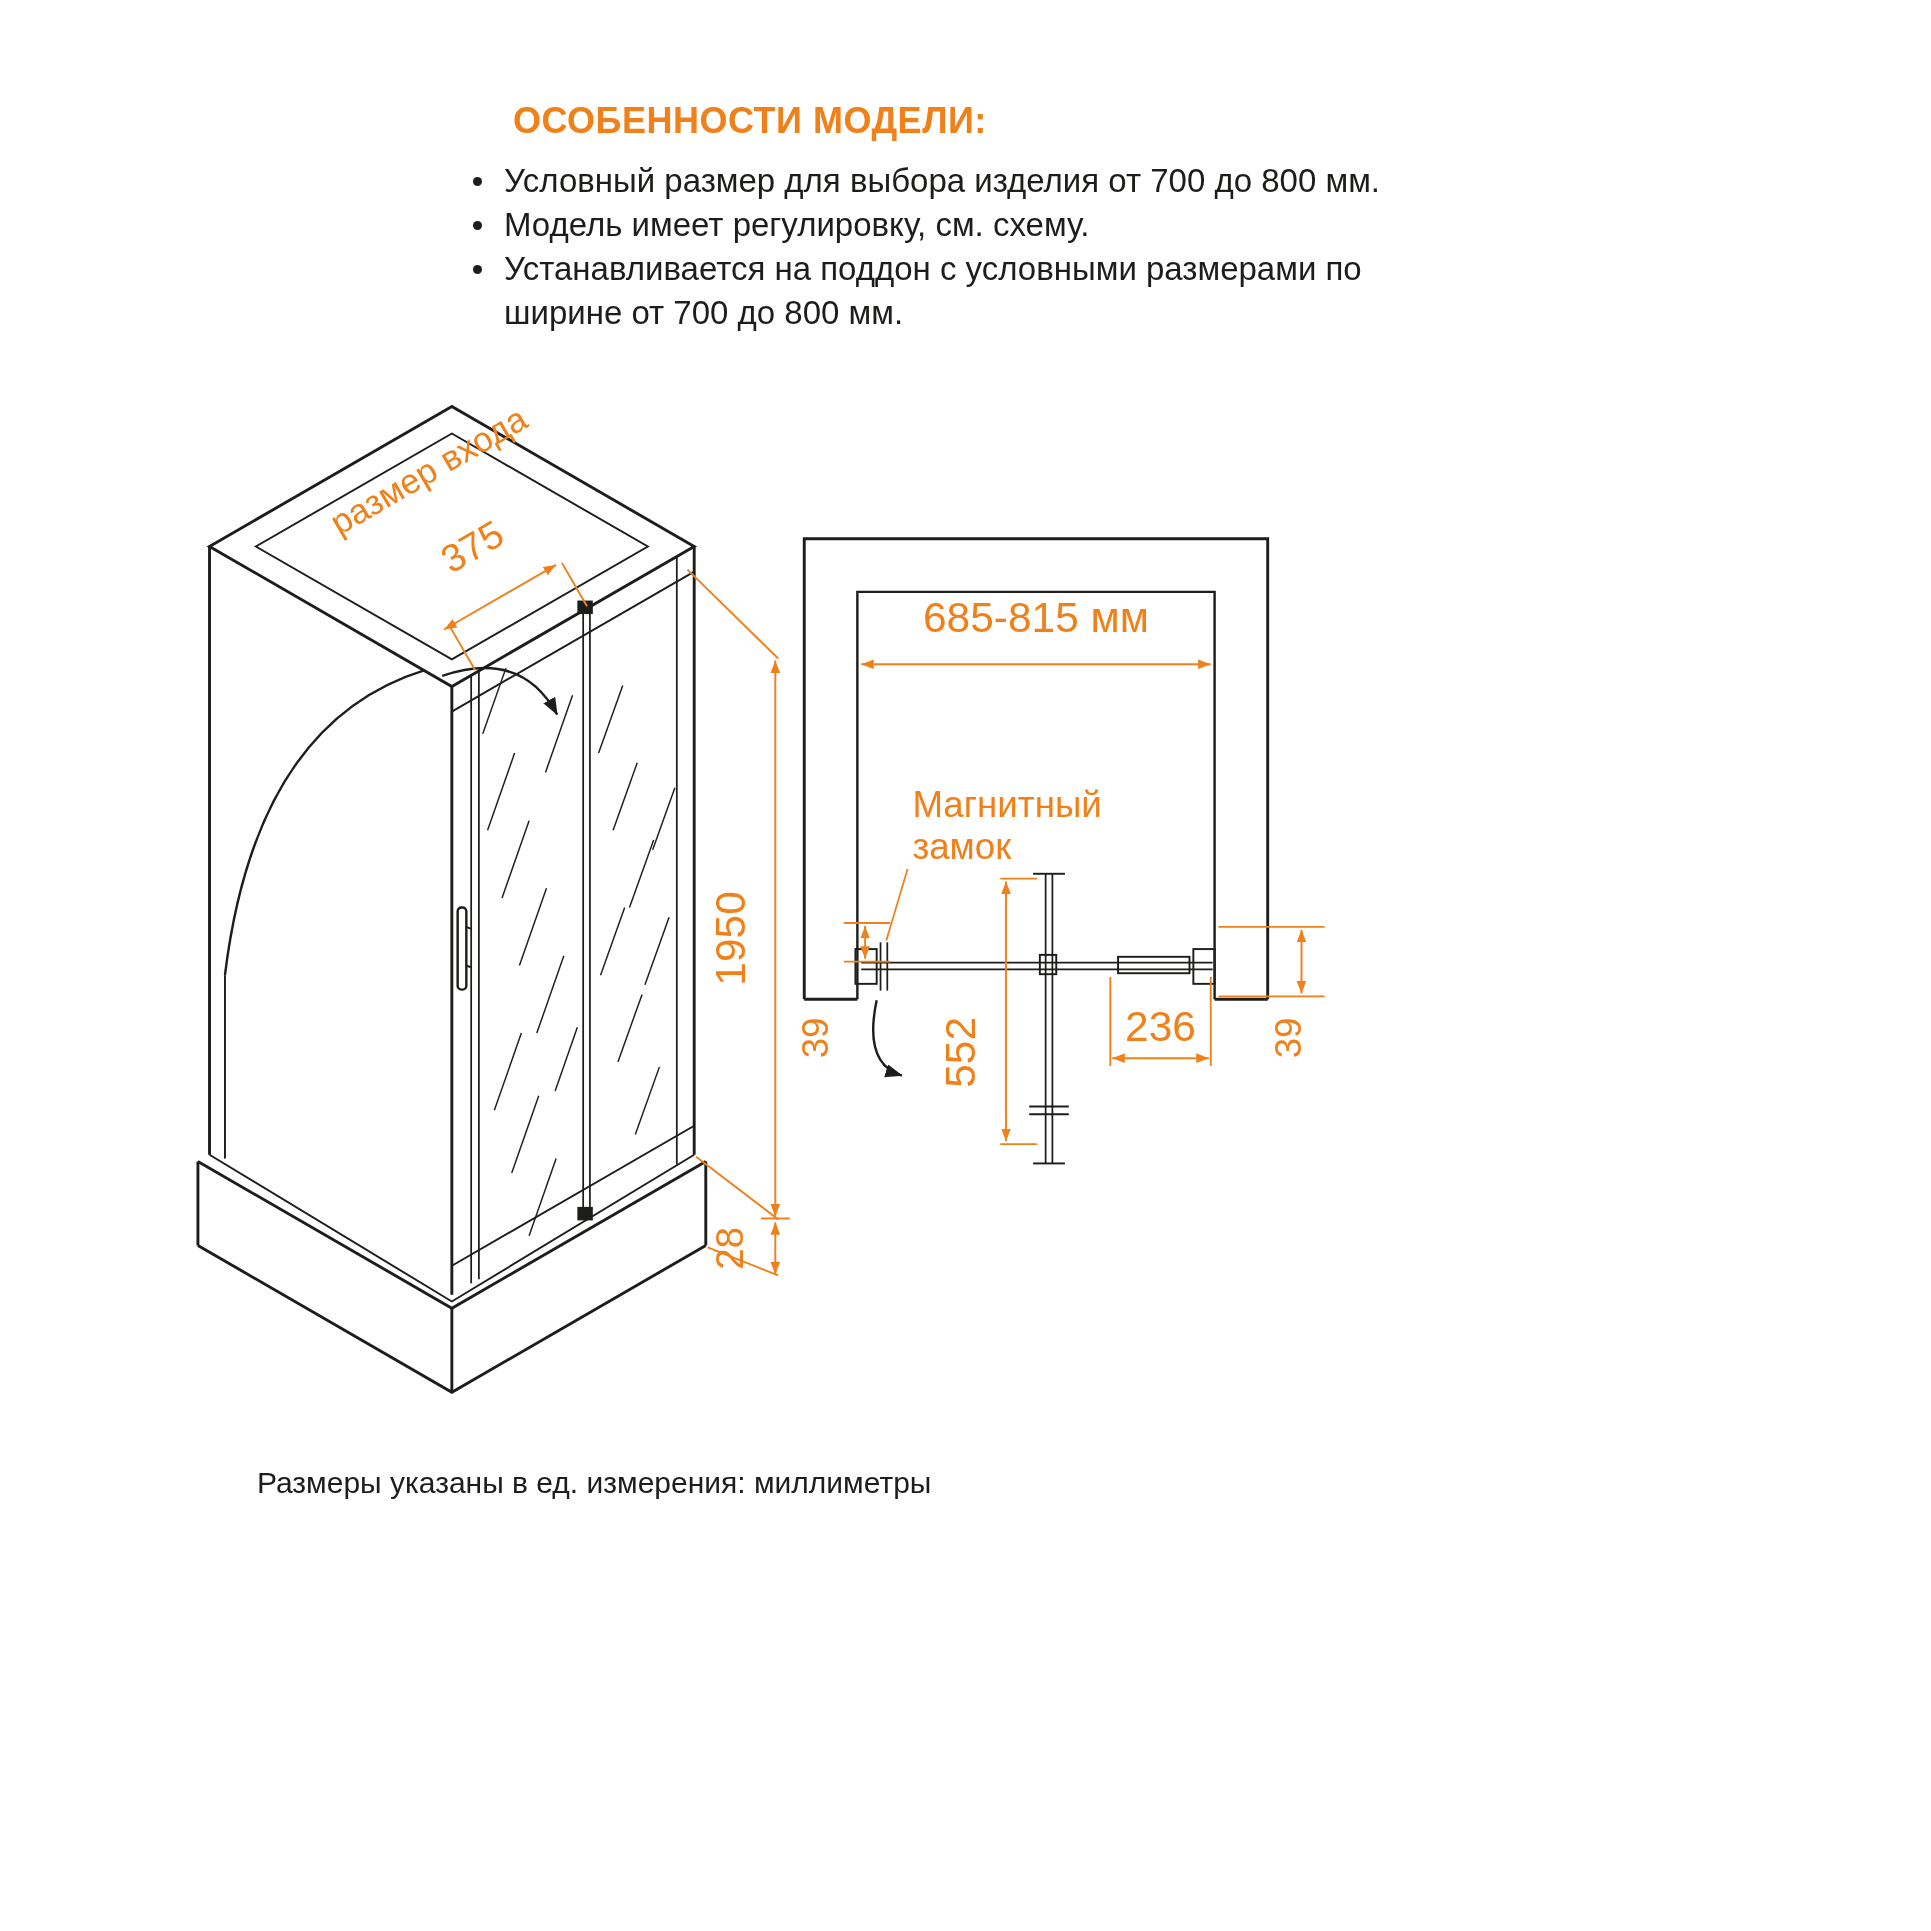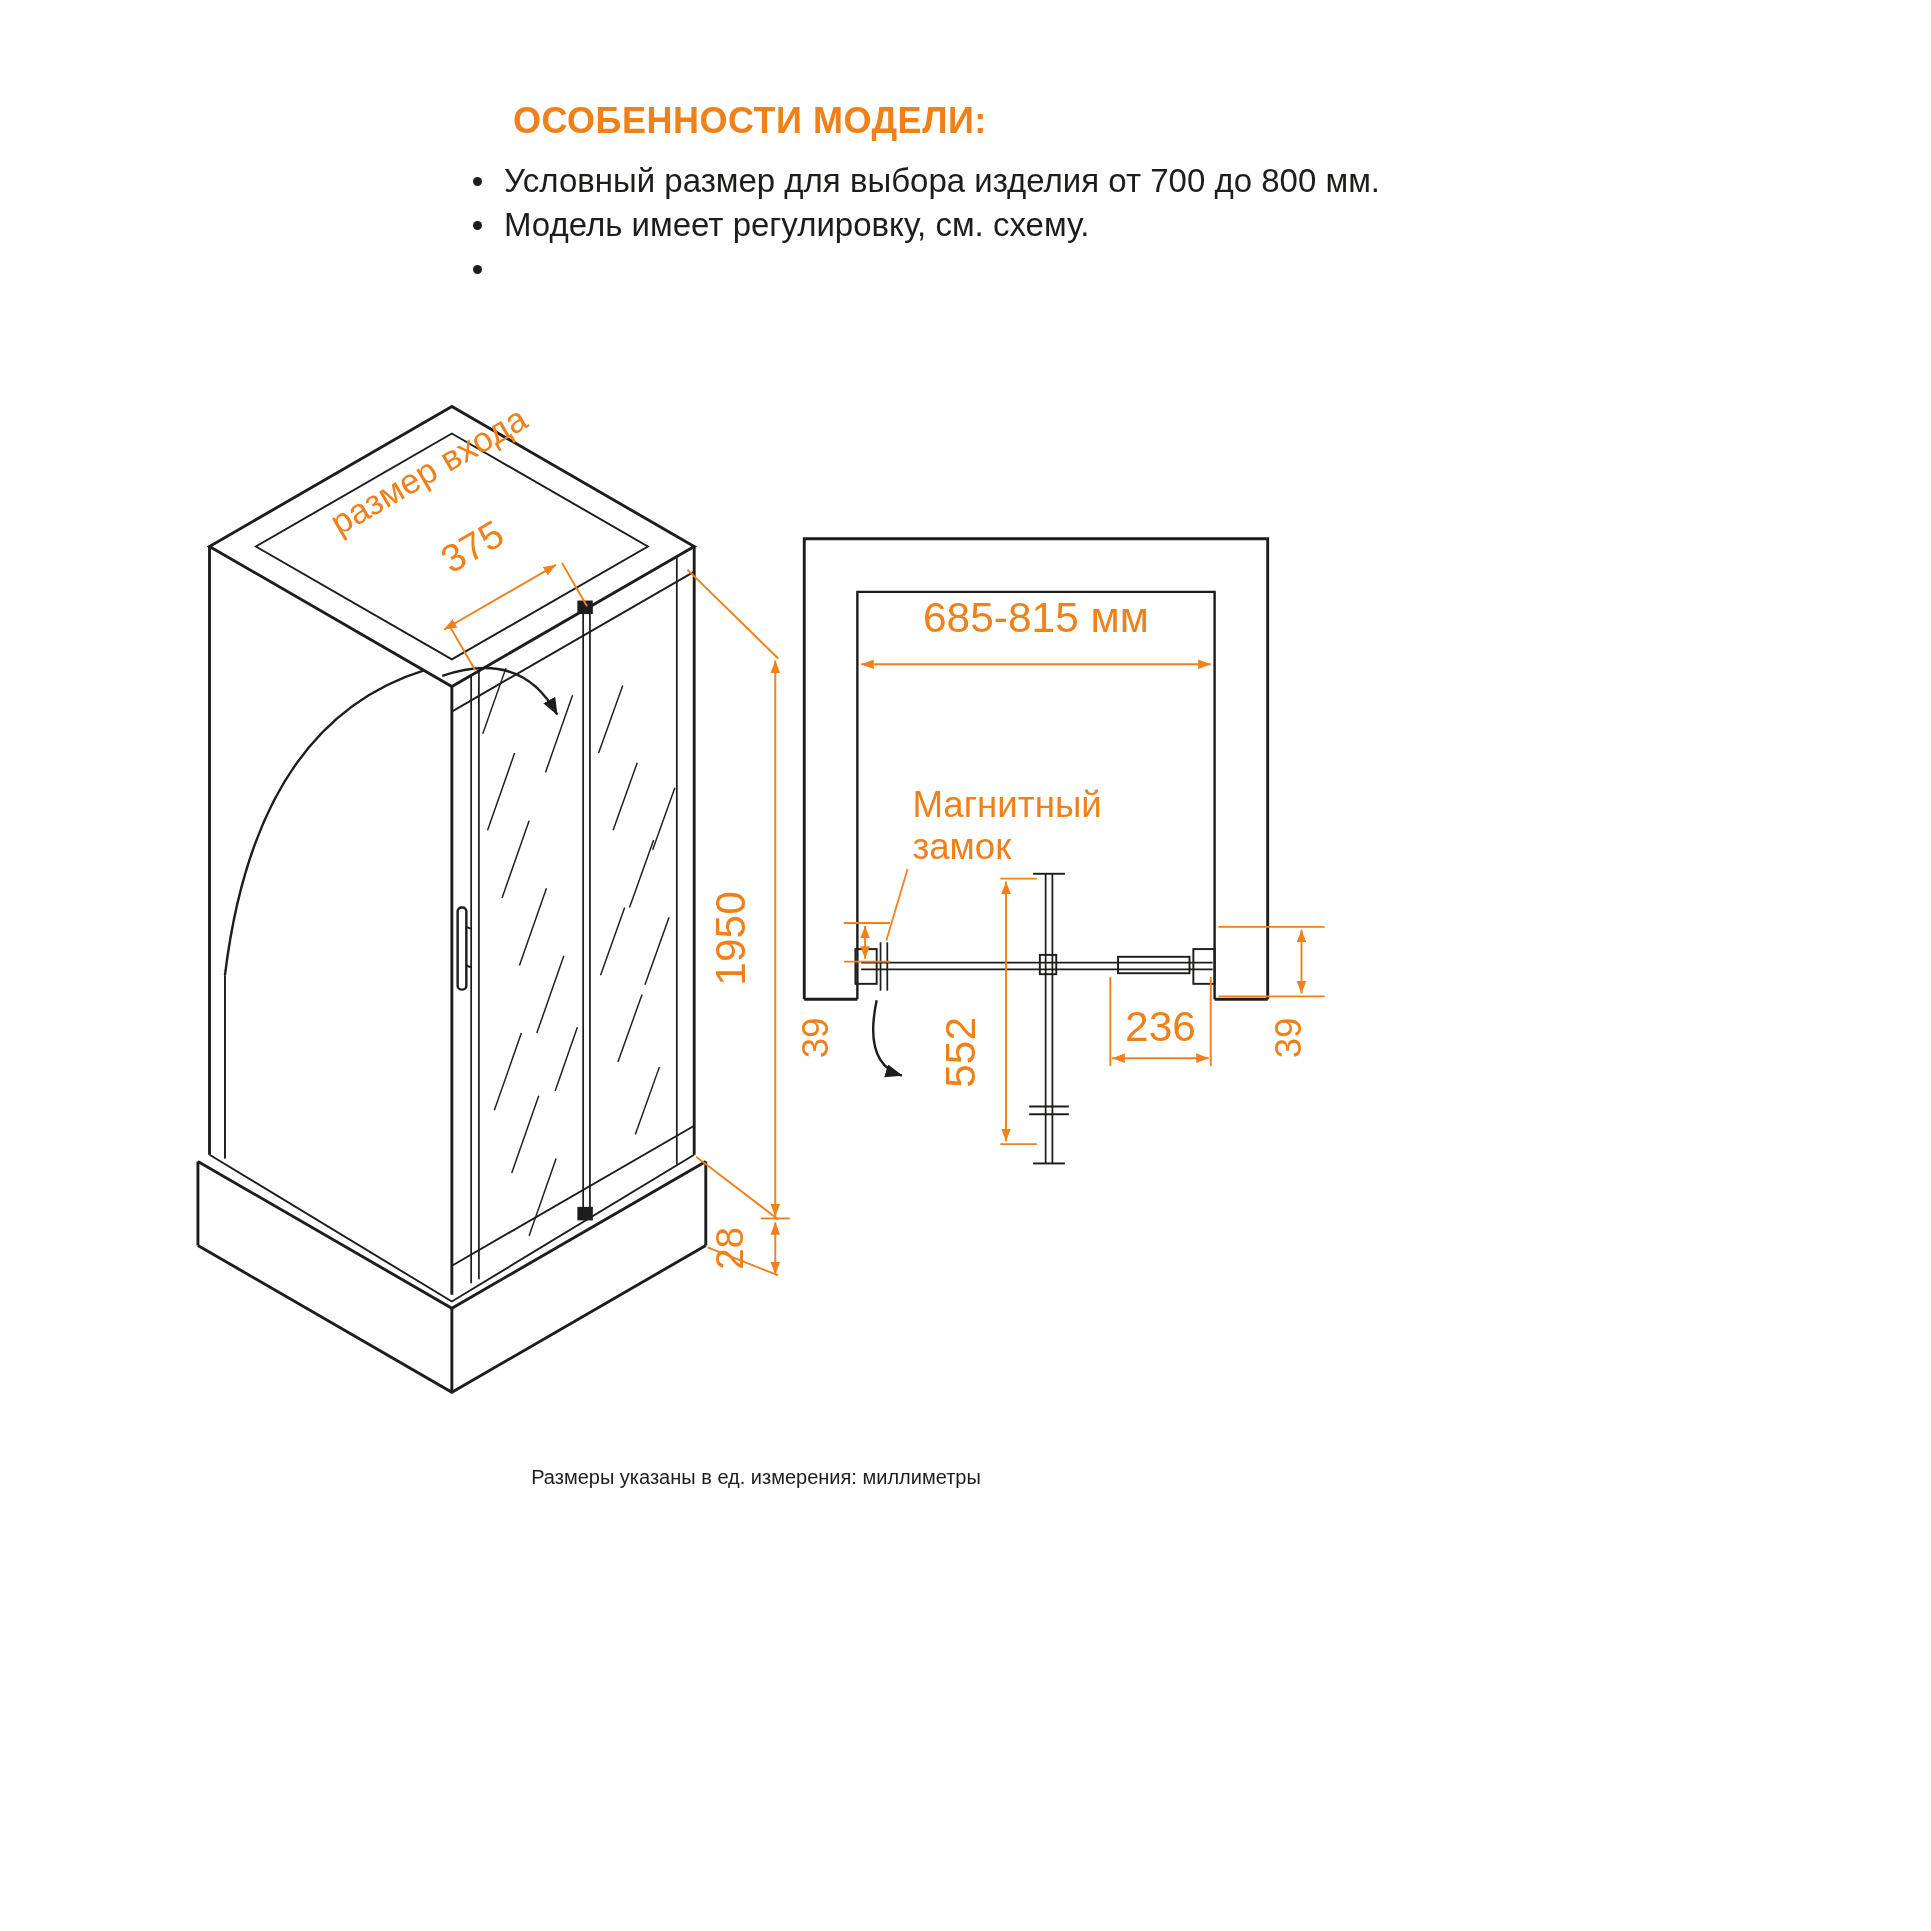--- a/index.html
+++ b/index.html
@@ -46,25 +46,25 @@
     background:#1d1d1b;
   }
   .drawing{
     position:absolute;
     left:0;top:0;
     width:1931px;
     height:1931px;
   }
   .footer-note{
     position:absolute;
-    left:273px;
+    left:257px;
     top:1466px;
     width:966px;
-    text-align:center;
-    font-size:20px;
+    text-align:left;
+    font-size:30px;
     color:#1d1d1b;
   }
   .dim-text{
     fill:#f08019;
     font-family:"Liberation Sans", sans-serif;
   }
   .blk{stroke:#1d1d1b;fill:none;}
   .org{stroke:#f08019;fill:none;}
 </style>
 </head>
@@ -78,20 +78,21 @@
       <li>
         <span class="dot"></span>
         <span>Условный размер для выбора изделия от 700 до 800 мм.</span>
       </li>
       <li>
         <span class="dot"></span>
         <span>Модель имеет регулировку, см. схему.</span>
       </li>
       <li>
         <span class="dot"></span>
+        <span>Устанавливается на поддон с условными размерами по ширине от 700 до 800 мм.</span>
       </li>
     </ul>
   </header>
 
   <svg class="drawing" viewBox="0 0 2000 2000">
     <defs>
       <marker id="aO" markerWidth="14" markerHeight="11" refX="13" refY="5" orient="auto-start-reverse" markerUnits="userSpaceOnUse">
         <path d="M0,0 L13,5 L0,10 Z" fill="#f08019"></path>
       </marker>
       <marker id="aB" markerWidth="20" markerHeight="16" refX="17" refY="7" orient="auto-start-reverse" markerUnits="userSpaceOnUse">

